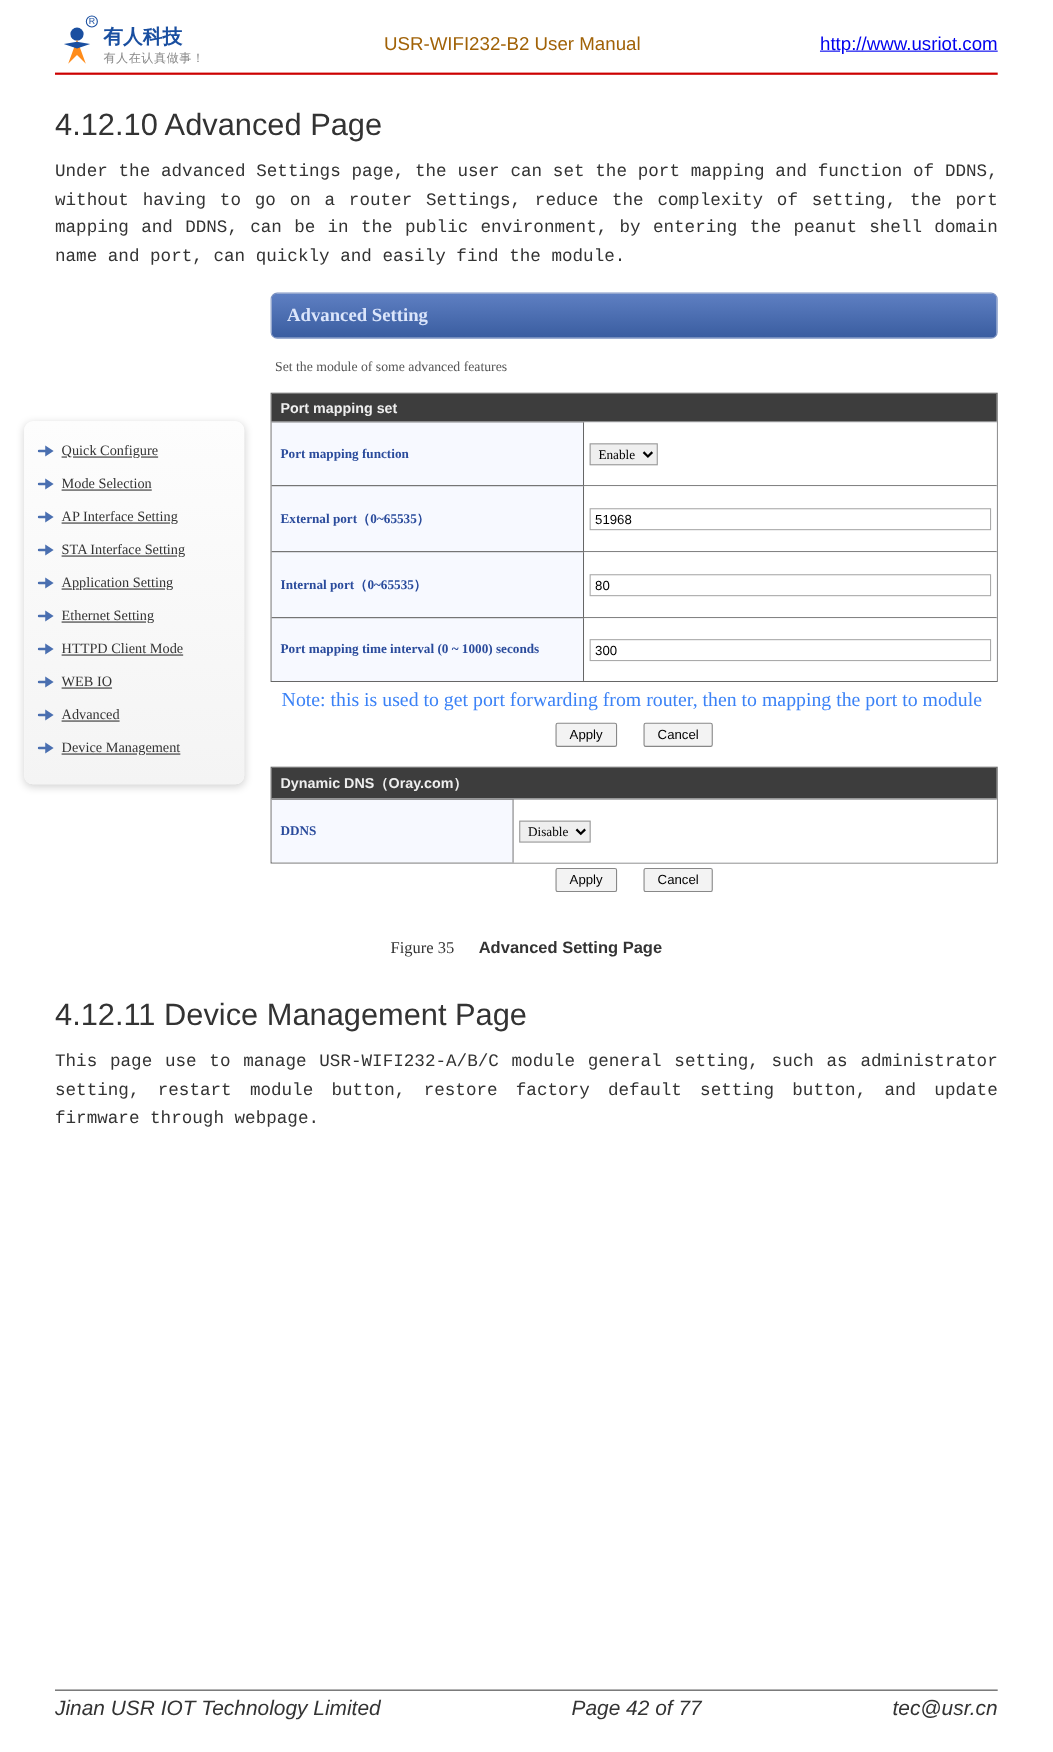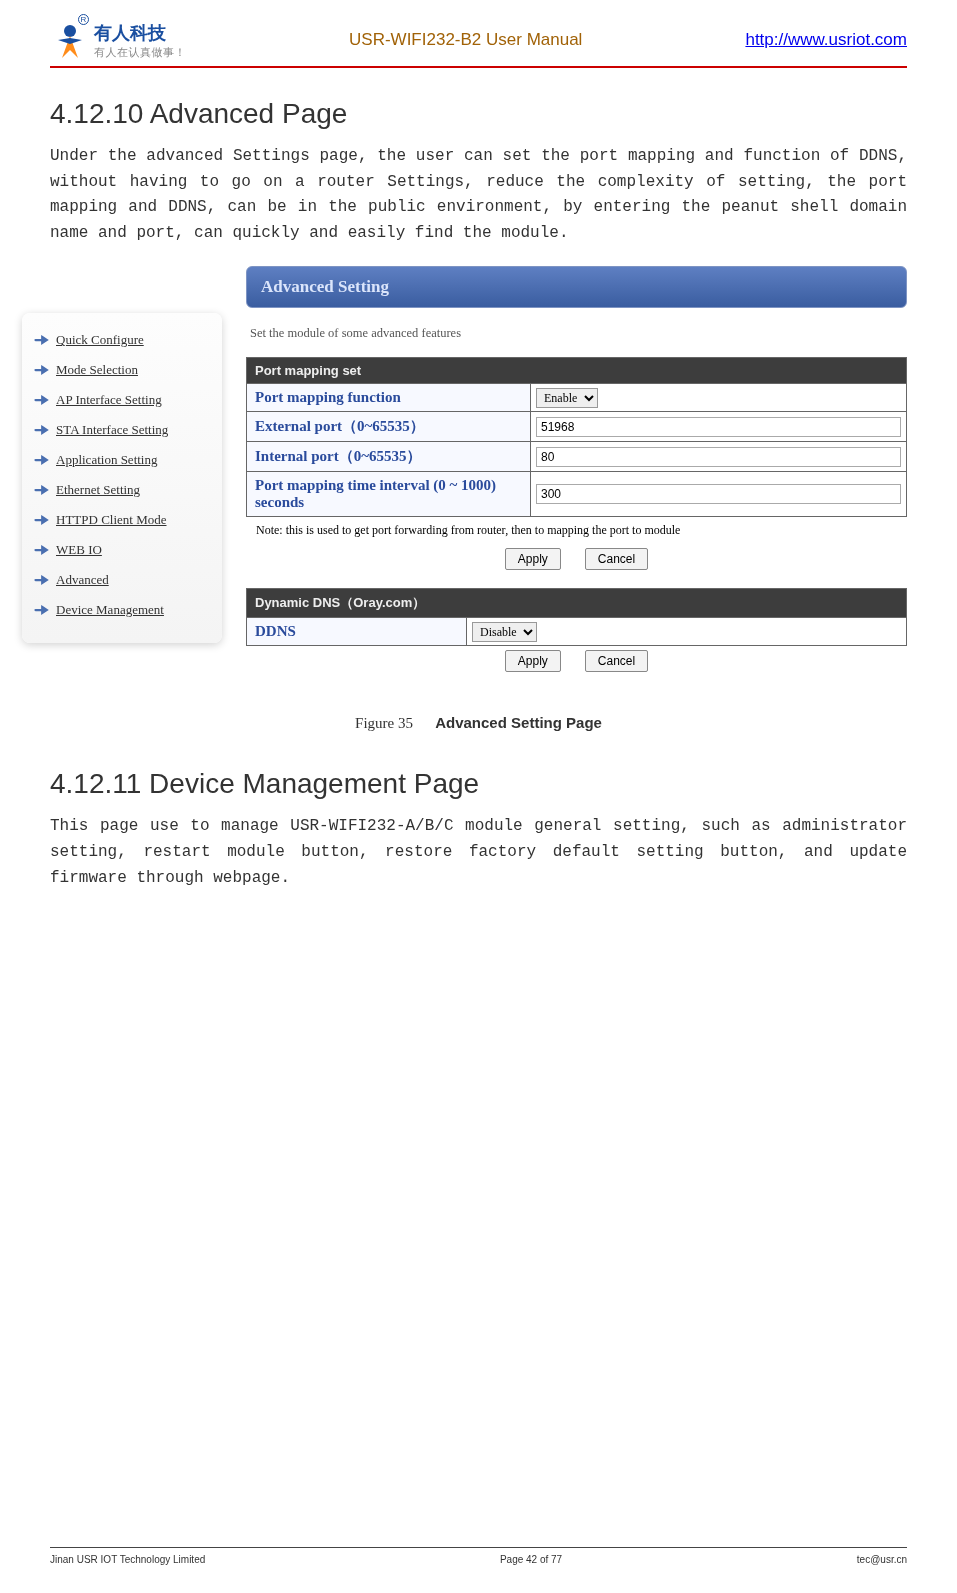--- a/index.html
+++ b/index.html
@@ -74,44 +74,44 @@
     .tbl-head {
       background: #3d3d3d; color: #eee; font-weight: bold;
       padding: 5px 8px; font-size: 13px;
       font-family: Arial, sans-serif;
     }
     .tbl-row {
       display: flex; border-top:1px solid #666;
       background: #f7f9ff;
     }
     .tbl-label {
-      flex: 0 0 284px; padding: 5px 8px; color: #2a4b9c; font-weight: bold;
+      flex: 0 0 284px; padding: 21px 8px; color: #2a4b9c; font-weight: bold;
       border-right:1px solid #666;
-      font-size: 15px;
+      font-size: 12px;
     }
     .tbl-val { flex:1; padding: 3px 5px; display:flex; align-items:center; background:#fff; }
     .sel {
       border:1px solid #999; background:#efefef; font-size:12px; padding:1px 3px;
       font-family: Liberation Serif, serif;
     }
     .inp {
       width: 100%; border:1px solid #aaa; padding:2px 4px; font-size:12px;
       font-family: Arial, sans-serif;
     }
-    .note { font-size:12px; color:#000000; margin: 6px 0 10px 10px; }
+    .note { font-size:18px; color:#3b82f6; margin: 6px 0 10px 10px; }
     .btn-row { display:flex; justify-content:center; gap:24px; margin: 4px 0 18px 0; }
     .btn { border:1px solid #888; background:#f3f3f3; padding:3px 12px; font-size:12px; border-radius:2px; font-family: Arial, sans-serif; }
     .fig-caption { text-align:center; font-size:15px; margin: 24px 0 36px 0; font-family: Arial, sans-serif; }
     .fig-caption .fig-num { font-family: "SimSun", serif; }
     .fig-caption .fig-title { font-weight:bold; margin-left: 18px; }
     .footer {
       position: absolute; left: 50px; right: 50px; bottom: 28px;
       display: flex; justify-content: space-between;
       border-top: 1px solid #444; padding-top: 6px;
-      font-size: 10px; color: #333;
+      font-size: 19px; color: #333; font-style: italic;
     }
     .reg-badge {
       position:absolute; top:-6px; left:28px;
       font-size:8px; color:#1a4fa0; border:1px solid #1a4fa0; border-radius:50%;
       width:11px; height:11px; line-height:10px; text-align:center;
     }
   </style>
 </head>
 <body>
 

